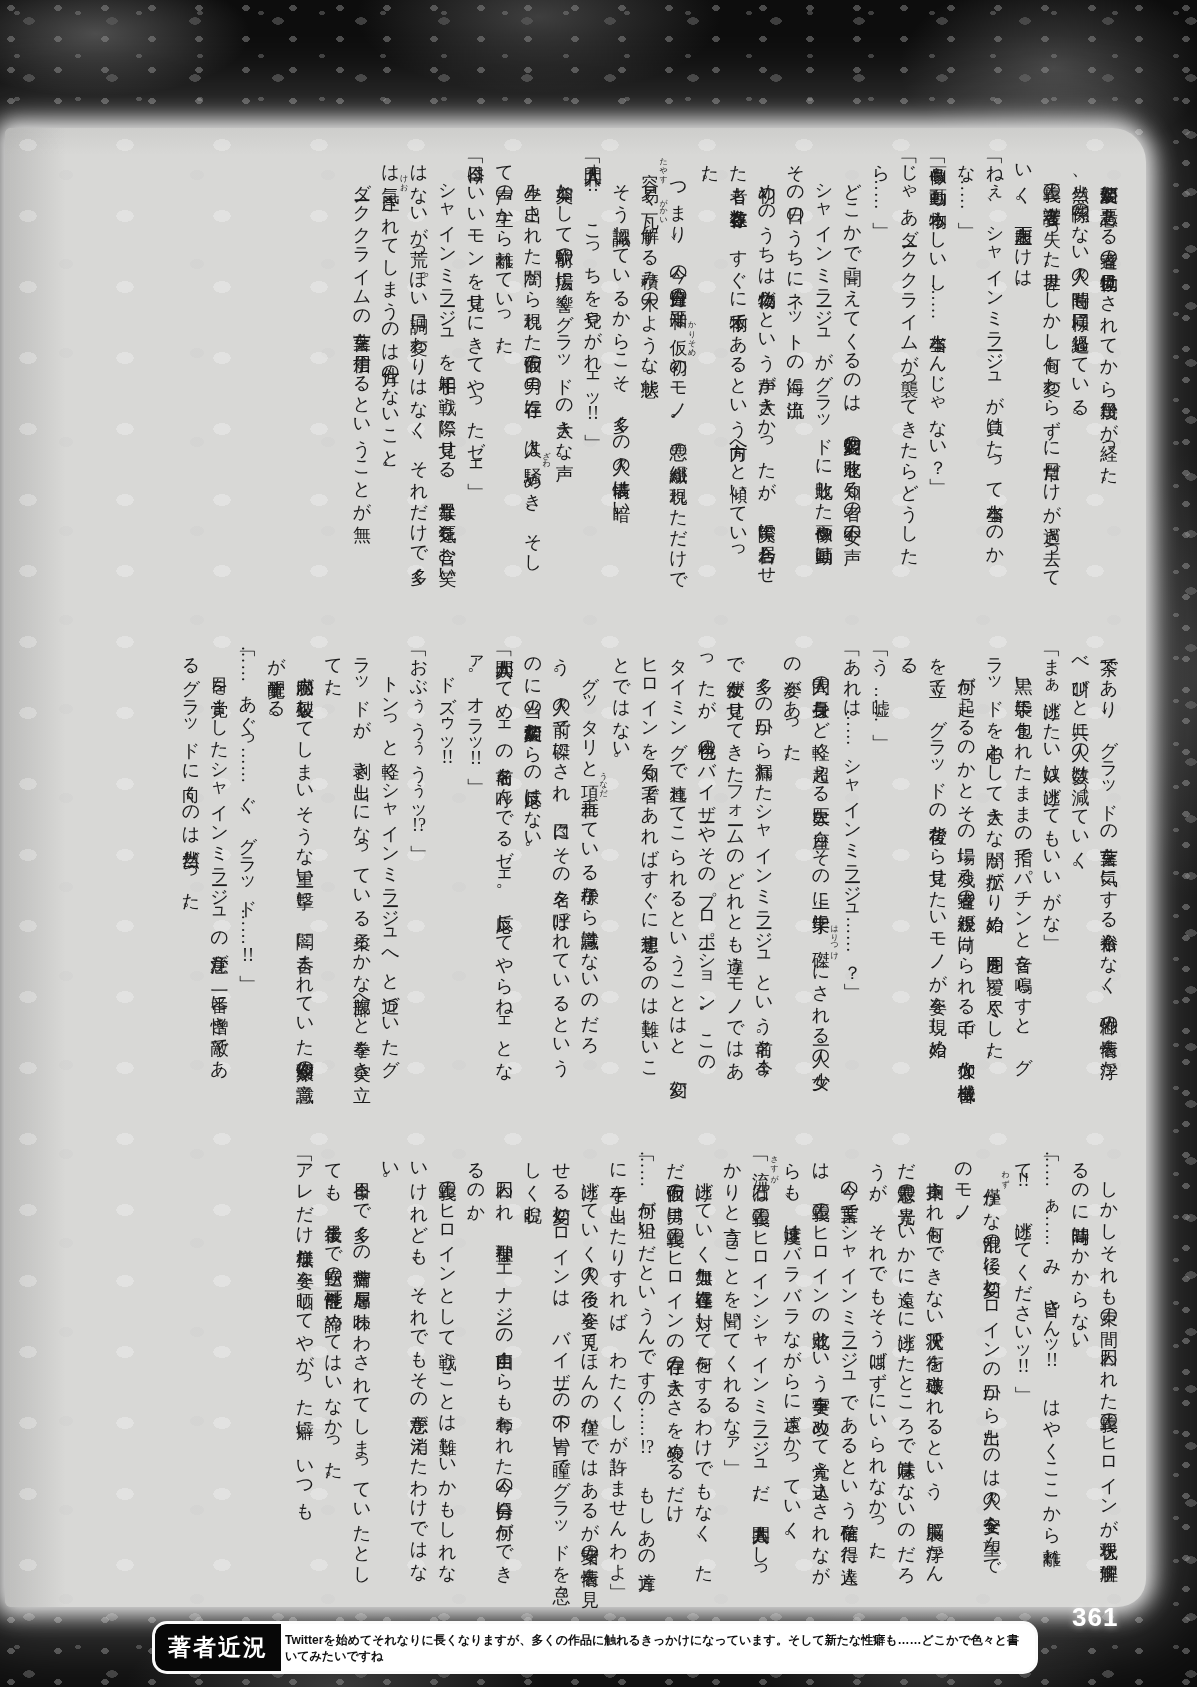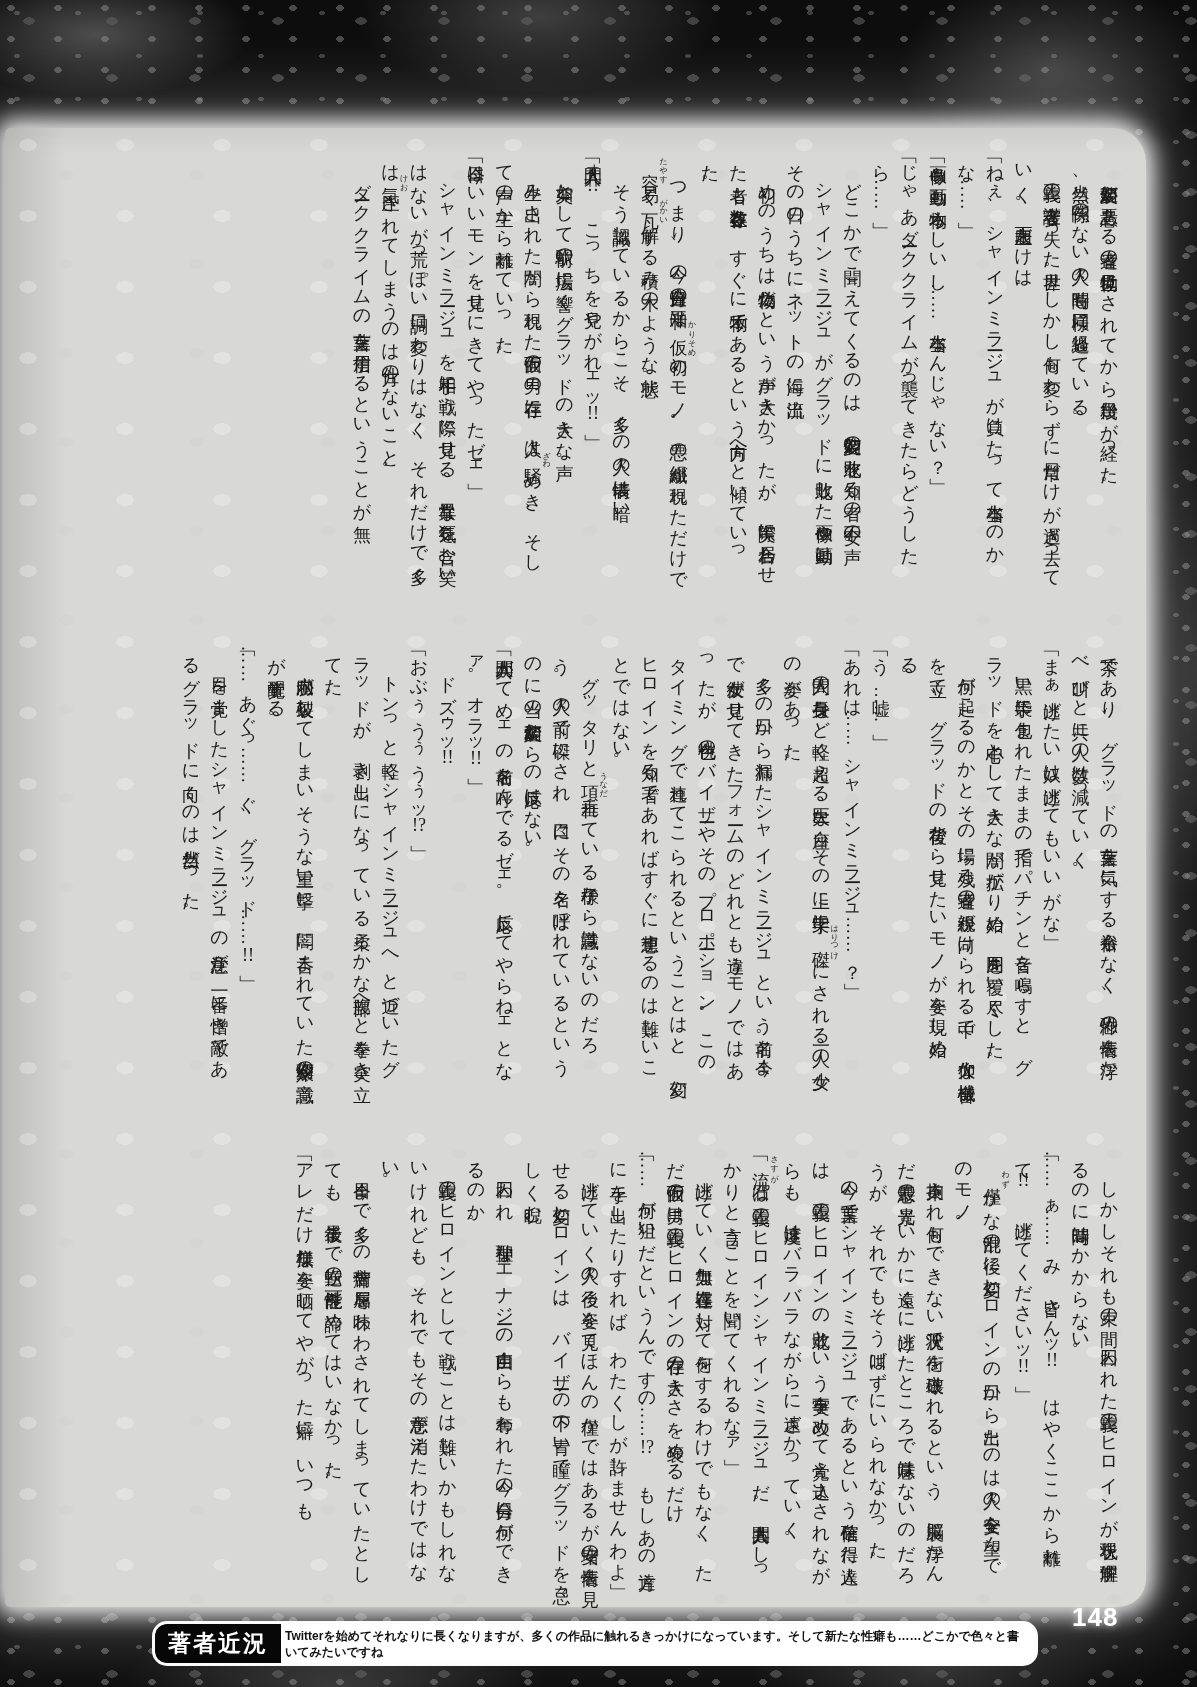--- a/index.html
+++ b/index.html
@@ -49,21 +49,21 @@
   .tcy{text-combine-upright:all;}
   .band-1{top:152px;}
   .band-2{top:645px;}
   .band-3{top:1150px;}
   .page-number{
     position:absolute;left:1072px;top:1602px;
     color:#fff;font-size:26px;font-weight:bold;letter-spacing:1px;
     text-shadow:0 0 7px rgba(255,255,255,.65);
   }
   .footer-capsule{
-    position:absolute;left:152px;top:1621px;width:886px;height:45px;
+    position:absolute;left:152px;top:1621px;width:886px;height:53px;
     box-sizing:border-box;border:3px solid #fbfbfb;border-radius:15px;
     background:#fff;display:flex;align-items:stretch;overflow:hidden;
   }
   .footer-label{
     background:#070707;color:#fff;display:flex;align-items:center;
     padding:0 13px;font-size:23px;font-weight:bold;letter-spacing:2px;white-space:nowrap;
     border-radius:10px 0 0 10px;
   }
   .footer-note{
     flex:1;background:#fff;color:#111;display:flex;align-items:center;
@@ -122,19 +122,19 @@
       <p>「<ruby>流石<rt>さすが</rt></ruby>は正義のヒロインシャインミラージュだ。人間共もしっかりと言うことを聞いてくれるなァ」</p>
       <p>　逃げていく無力な存在達に対して何をするわけでもなく、ただ仮面の男は正義のヒロインの存在の大きさを褒めるだけ。</p>
       <p>「……何が狙いだというんですの……<span class="tcy">!?</span>　もしあの方達に手を出したりすれば、わたくしが許しませんわよ」</p>
       <p>　逃げていく人々の後ろ姿を見てほんの僅かではあるが安堵の表情を見せる変幻ヒロインは、バイザーの下の青い瞳でグラッドを忌々しく睨む。</p>
       <p>　囚われ、神聖なエナジーの自由すらも奪われた今の自分に何ができるのか。</p>
       <p>　正義のヒロインとして戦うことは難しいかもしれないけれども、それでもその意志が消えたわけではない。</p>
       <p>　今日まで多くの苦痛や屈辱を味わわされてしまっていたとしても、最後まで逆転の可能性を諦めてはいなかった。</p>
       <p>「アレだけ無様な姿を晒してやがった癖に、いつも</p>
     </div>
 
-  <div class="page-number">148</div>
+  <div class="page-number">361</div>
 
   <div class="footer-capsule">
     <div class="footer-label">著者近況</div>
     <div class="footer-note">Twitterを始めてそれなりに長くなりますが、多くの作品に触れるきっかけになっています。そして新たな性癖も……どこかで色々と書いてみたいですね</div>
   </div>
 </div>
 
 </body></html>

